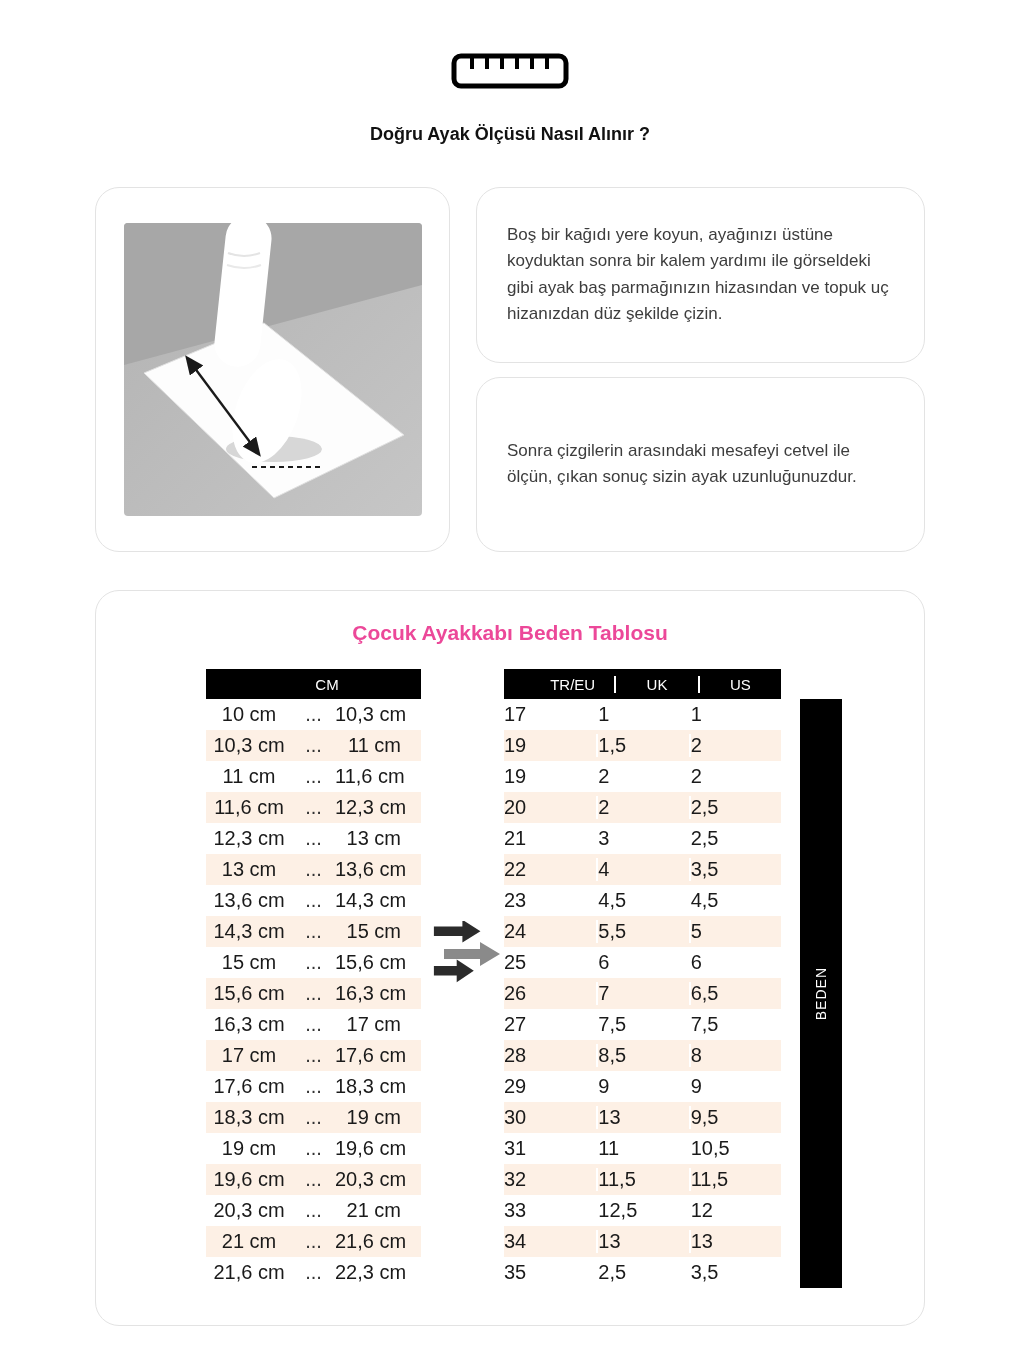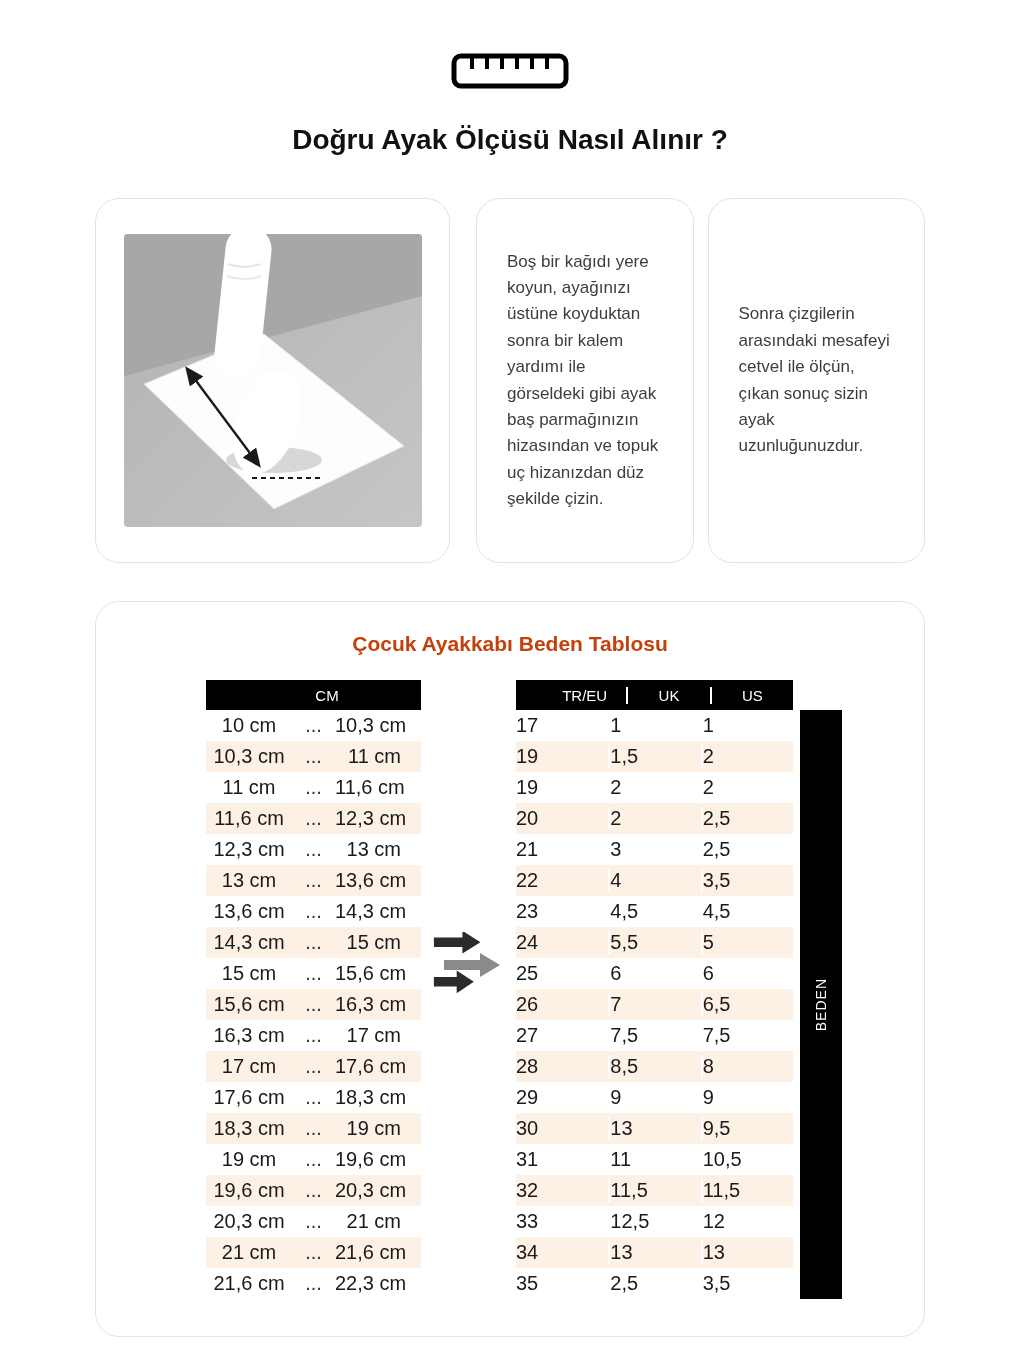--- a/index.html
+++ b/index.html
@@ -8,54 +8,54 @@
     width:1020px; height:1360px;
     background:#ffffff;
     font-family:"Liberation Sans", sans-serif;
     color:#1a1a1a;
     overflow:hidden;
     position:relative;
   }
   .ruler-wrap { display:flex; justify-content:center; padding-top:52px; }
   .page-title {
     text-align:center;
-    font-size:28px; font-weight:bold;
+    font-size:18px; font-weight:bold;
     margin:34px 0 0 0;
     color:#111;
   }
   .section-howto {
     display:flex; gap:26px;
     margin:42px 95px 0 95px;
   }
   .photo-card {
     width:355px; height:365px; flex:0 0 355px;
     border:1px solid #e3e3e3; border-radius:24px;
     display:flex; align-items:center; justify-content:center;
     background:#fff;
   }
   .photo-frame { width:298px; height:293px; border-radius:4px; overflow:hidden; }
-  .steps-col { flex:1; display:flex; flex-direction:row; gap:14px; }
+  .steps-col { flex:1; display:flex; flex-direction:column; gap:14px; }
   .step-card {
     border:1px solid #e3e3e3; border-radius:24px;
     padding:26px 30px;
     font-size:17px; line-height:1.55; color:#3d3d3d;
     flex:1;
     display:flex; align-items:center;
     background:#fff;
   }
   .table-card {
     margin:38px 95px 0 95px;
     width:830px;
     border:1px solid #e3e3e3; border-radius:24px;
     padding:30px 0 34px 0;
     background:#fff;
   }
   .table-title {
     text-align:center; font-size:21px; font-weight:bold;
-    margin:0; color:#c2410c;
+    margin:0; color:#ec4899;
   }
   .tables-area {
     position:relative;
     height:622px;
     margin-top:24px;
   }
   .thead {
     background:#000; color:#fff;
     height:30px;
     display:flex; align-items:center;
@@ -67,21 +67,21 @@
     height:31px;
     font-size:20px; color:#1a1a1a;
     background:#fff;
   }
   .trow.alt { background:#fdf0e5; }
   .tcell { overflow:hidden; white-space:nowrap; }
   .cm-table { position:absolute; left:110px; top:0; width:215px; }
   .c-from { width:40%; text-align:center; }
   .c-sep  { width:20%; text-align:center; color:#333; }
   .c-to   { width:40%; text-align:right; padding-right:20px; }
-  .size-table { position:absolute; left:420px; top:0; width:277px; }
+  .size-table { position:absolute; left:408px; top:0; width:277px; }
   .sz { width:33.333%; }
   .hd { width:33.333%; text-align:center; }
   .sep-left { border-left:2px solid #ffffff; }
   .thead .sep-left { border-left:2px solid #ffffff; }
   .arrow-group { position:absolute; left:336px; top:252px; width:74px; height:72px; }
   .beden-bar {
     position:absolute; left:704px; top:30px;
     width:42px; height:589px;
     background:#000;
     display:flex; align-items:center; justify-content:center;

